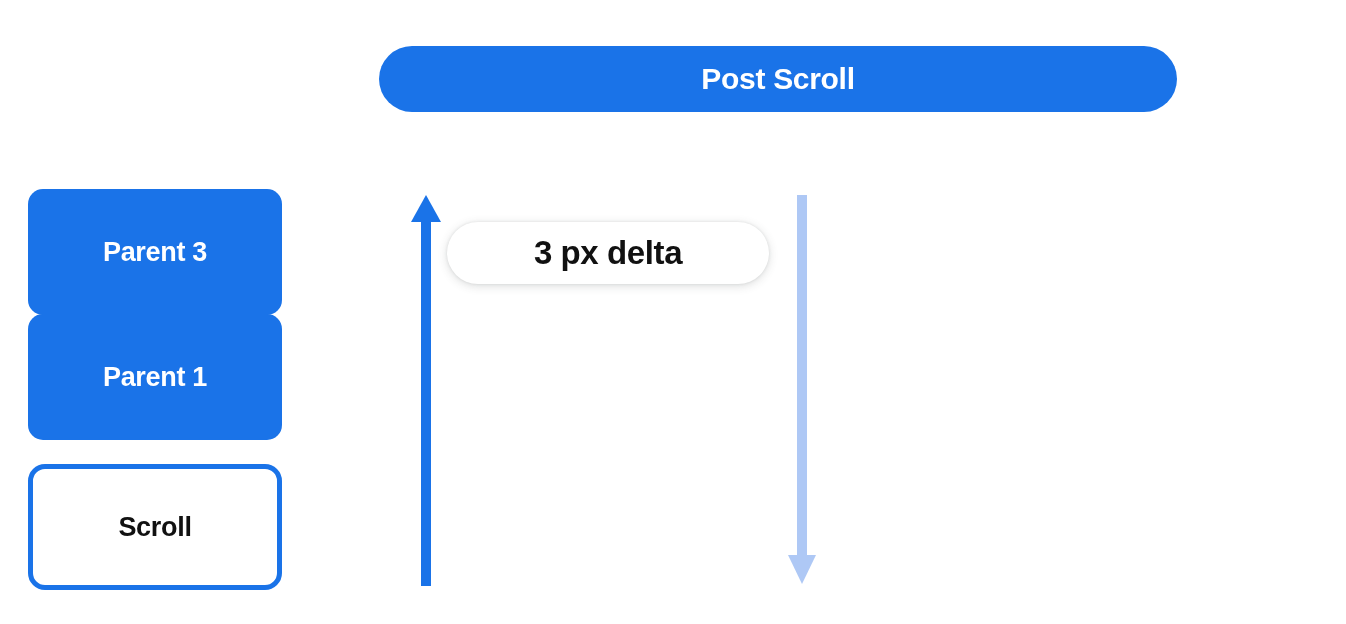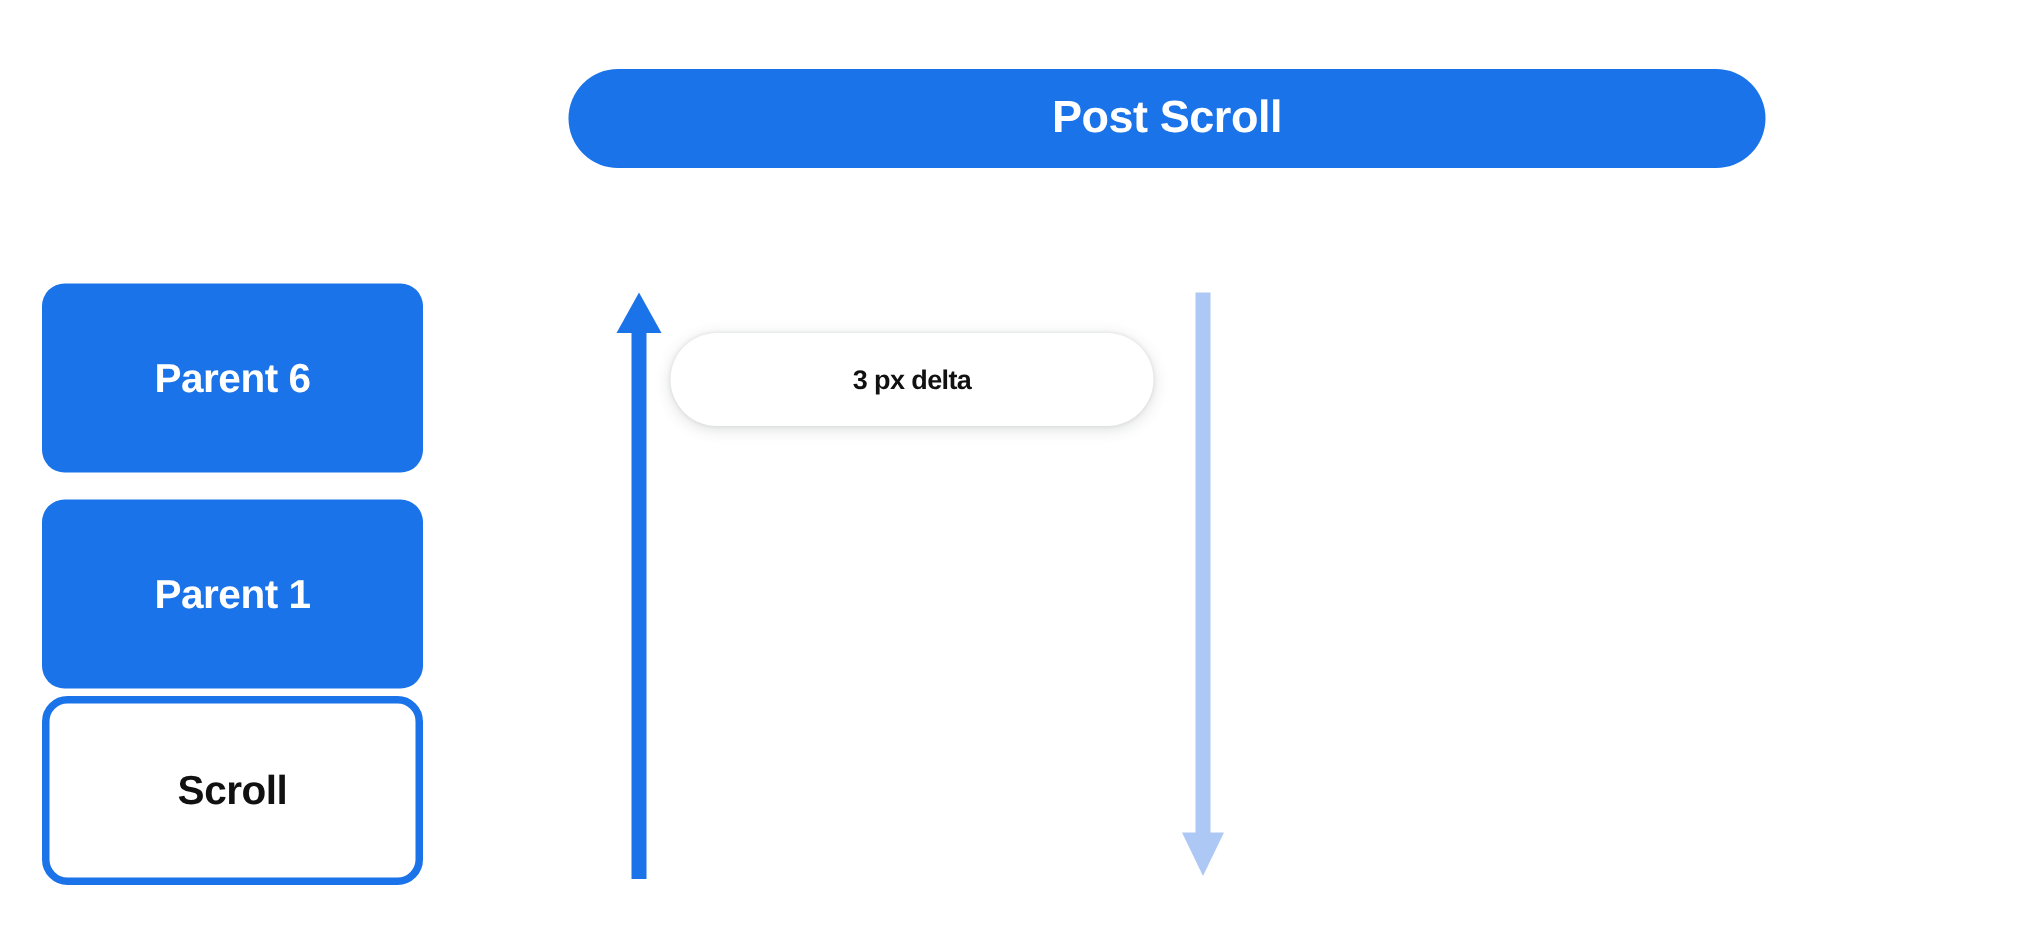--- a/index.html
+++ b/index.html
@@ -61,38 +61,38 @@
   .box-filled .label { color: #ffffff; }
 
   .box-outlined {
     background: #ffffff;
     border: 5px solid #1a73e8;
     border-radius: 17px;
   }
   .box-outlined .label { color: #111111; }
 
   #box-parent2 { top: 189px; height: 126px; }
-  #box-parent1 { top: 333px; height: 126px; }
+  #box-parent1 { top: 314px; height: 126px; }
   #box-child   { top: 464px; height: 126px; }
 
   
   .arrow {
     position: absolute;
   }
 
   
   .pill {
     position: absolute;
     display: flex;
     align-items: center;
     justify-content: center;
     box-sizing: border-box;
   }
   .pill .label {
-    font-size: 18px;
+    font-size: 33px;
     font-weight: bold;
     letter-spacing: -0.4px;
   }
   #pill-delta {
     left: 447px;
     top: 222px;
     width: 322px;
     height: 62px;
     background: #ffffff;
     border-radius: 31px;
@@ -113,21 +113,21 @@
 </head>
 <body>
 
 <div id="canvas">
 
   <div class="title-bar">
     <span class="label">Post Scroll</span>
   </div>
 
   <div class="stack-box box-filled" id="box-parent2">
-    <span class="label">Parent 6</span>
+    <span class="label">Parent 3</span>
   </div>
 
   <div class="stack-box box-filled" id="box-parent1">
     <span class="label">Parent 1</span>
   </div>
 
   <div class="stack-box box-outlined" id="box-child">
     <span class="label">Scroll</span>
   </div>
 

